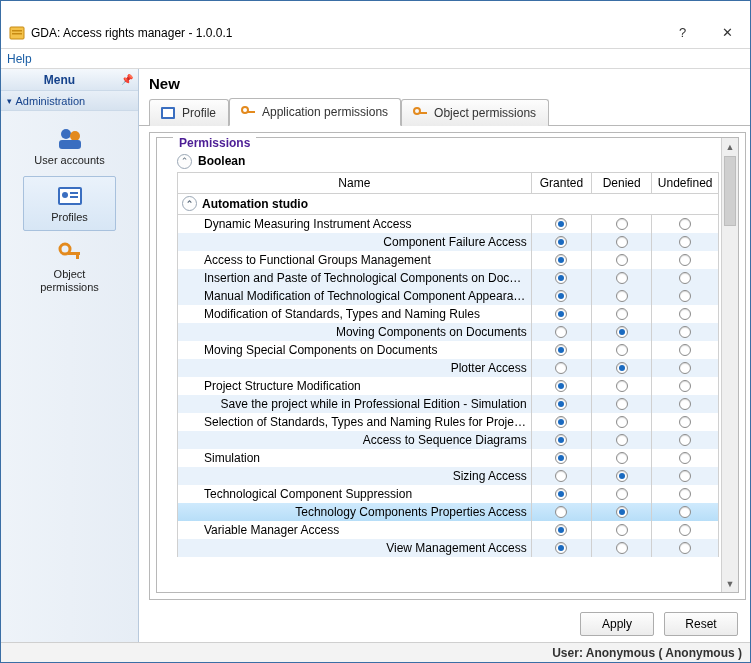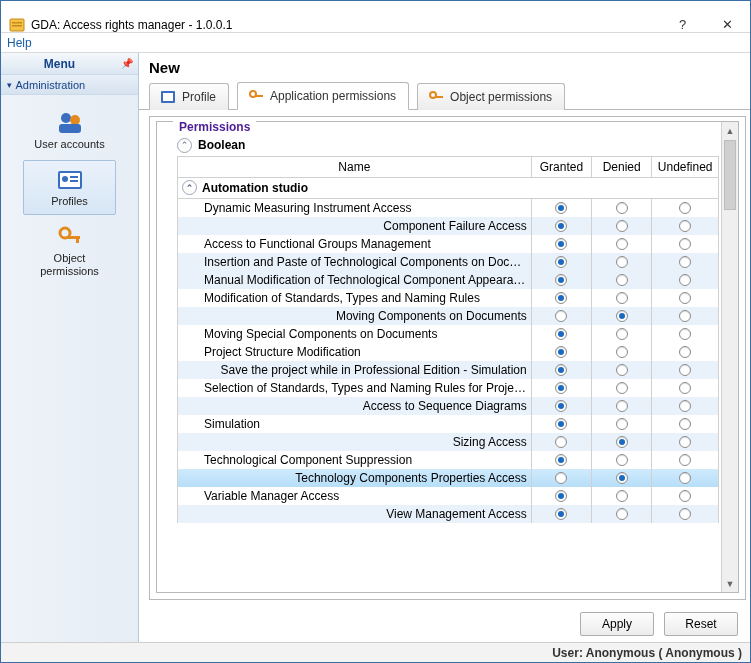--- a/index.html
+++ b/index.html
@@ -11,21 +11,21 @@
     color: #000;
     width: 751px;
     height: 663px;
     overflow: hidden;
     border: 1px solid #3a6ea5;
     display: flex;
     flex-direction: column;
   }
   
   .titlebar {
-    height: 32px;
+    height: 48px;
     background: #fff;
     display: flex;
     align-items: center;
     padding: 16px 0 0 8px;
     border-bottom: 1px solid #d9d9d9;
   }
   .titlebar .app-icon {
     width: 16px; height: 16px; margin-right: 6px;
     display:inline-block;
   }
@@ -87,21 +87,21 @@
   }
   .tabstrip {
     display:flex; align-items:flex-end; padding-left:10px;
     border-bottom:1px solid #b8b8b8; height:30px;
   }
   .tab {
     display:flex; align-items:center; gap:6px;
     padding:5px 12px 5px 10px;
     border:1px solid #b8b8b8; border-bottom:none;
     background:linear-gradient(#fdfdfd,#ececec);
-    margin-right:8px; border-radius:3px 3px 0 0;
+    margin-right:0; border-radius:3px 3px 0 0;
     position:relative; top:1px;
     font-size:12px; color:#333;
     cursor:default;
   }
   .tab.active{
     background:#fff; border-bottom:1px solid #fff;
   }
   .tab .tabicon{width:16px;height:16px;display:inline-block;}
   .perm-panel {
     flex:1; margin:6px 4px 4px 10px; border:1px solid #b8b8b8;
@@ -409,20 +409,32 @@
                     <td class="center">
                       <div class="radio checked"></div>
                     </td>
                     <td class="center">
                       <div class="radio"></div>
                     </td>
                     <td class="center">
                       <div class="radio"></div>
                     </td>
                   </tr>
+                  <tr class="perm-row alt">
+                    <td class="name-cell">Plotter Access</td>
+                    <td class="center">
+                      <div class="radio"></div>
+                    </td>
+                    <td class="center">
+                      <div class="radio checked"></div>
+                    </td>
+                    <td class="center">
+                      <div class="radio"></div>
+                    </td>
+                  </tr>
                   <tr class="perm-row">
                     <td class="name-cell">Project Structure Modification</td>
                     <td class="center">
                       <div class="radio checked"></div>
                     </td>
                     <td class="center">
                       <div class="radio"></div>
                     </td>
                     <td class="center">
                       <div class="radio"></div>

